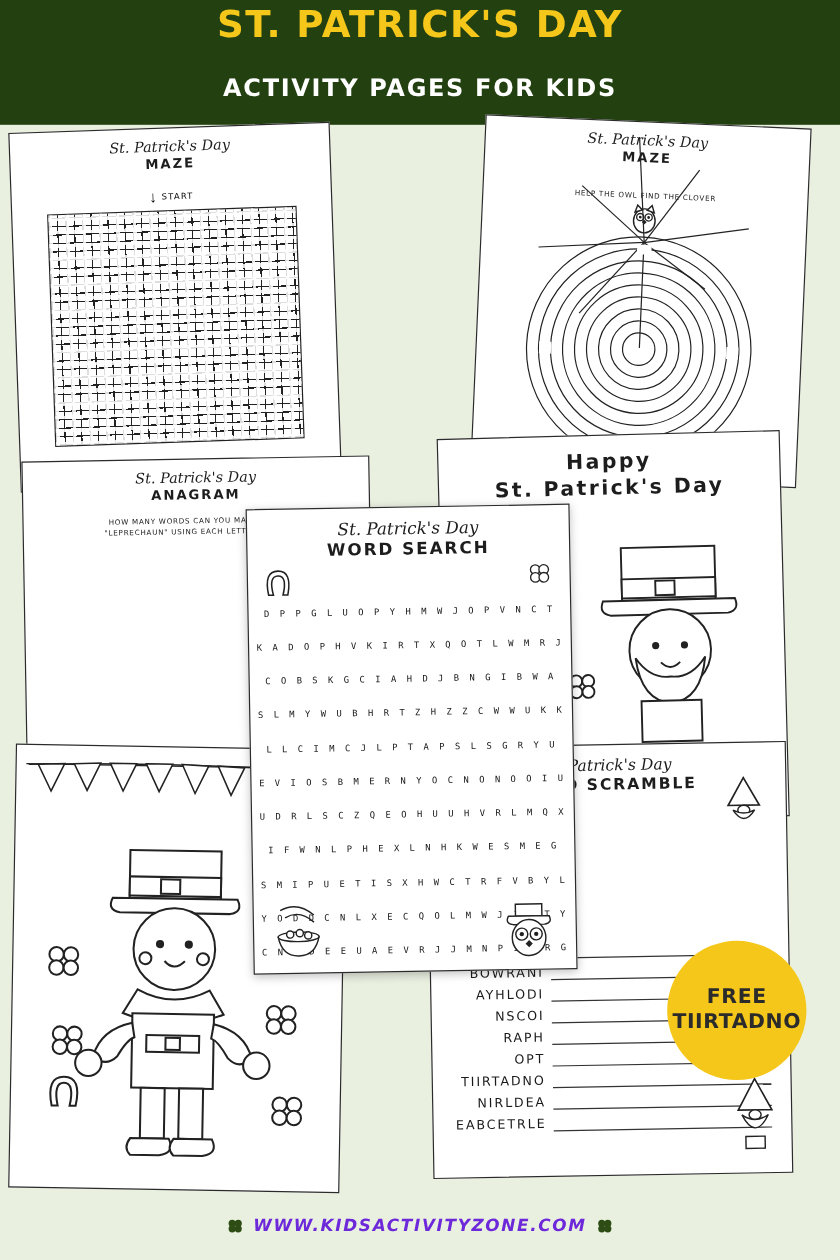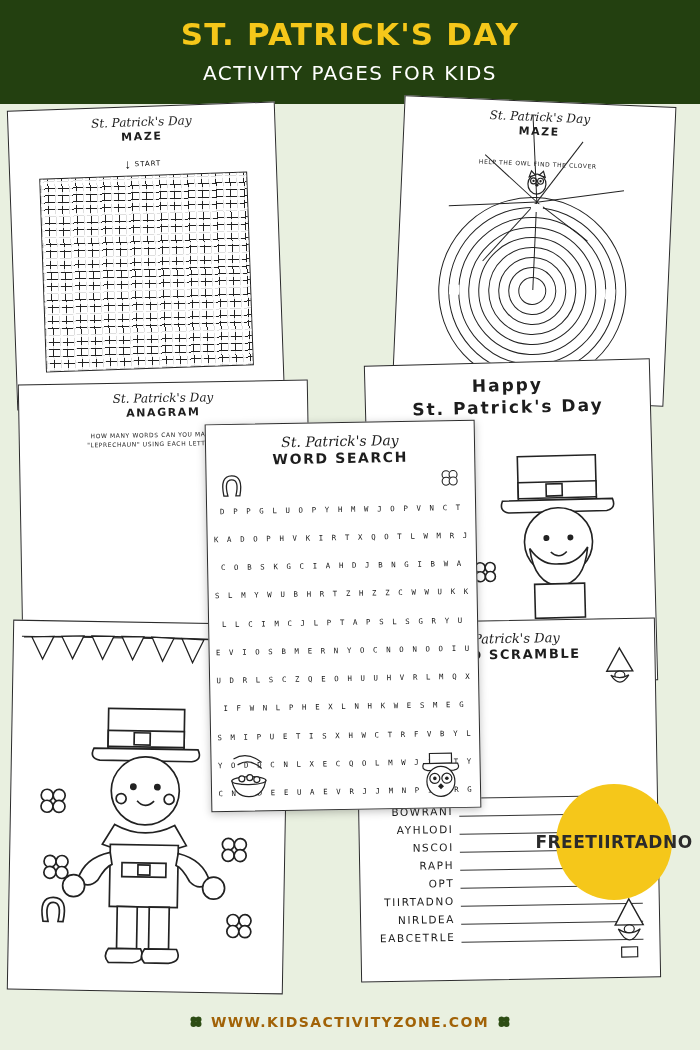--- a/index.html
+++ b/index.html
@@ -21,24 +21,24 @@
     font-family:"DejaVu Sans", sans-serif;
     font-weight:bold;
     font-size:31px;
     letter-spacing:1.2px;
     margin:0 0 6px 0;
     text-transform:uppercase;
   }
   .header-sub{
     color:#ffffff;
     font-family:"DejaVu Sans", sans-serif;
-    font-weight:normal;
+    font-weight:bold;
     font-size:20px;
     letter-spacing:1.4px;
-    margin:3px;
+    margin:16px;
     text-transform:uppercase;
   }
   
   .collage{
     position:absolute;left:0;top:104px;width:700px;height:890px;
   }
   .sheet{
     position:absolute;
     background:#ffffff;
     border:1.5px solid #2b2b2b;
@@ -120,34 +120,34 @@
   .scr-row .w{width:78px;text-align:right;}
   .scr-row .rule{flex:1;border-bottom:1px solid #333;height:10px;}
   
   .bunting{position:relative;height:34px;}
   .string{position:absolute;left:0;top:5px;width:100%;height:1.2px;background:#222;}
   
   .badge{
     position:absolute;
     width:116px;height:116px;border-radius:50%;
     background:#f5c71a;
-    display:flex;flex-direction:row;align-items:center;justify-content:center;
+    display:flex;flex-direction:column;align-items:center;justify-content:center;
     color:#2b2b2b;
     font-family:"DejaVu Sans", sans-serif;
     font-weight:bold;font-size:17px;line-height:21px;letter-spacing:.5px;
     text-align:center;
     z-index:60;
   }
   
   .footer{
     position:absolute;left:0;bottom:0;width:700px;height:56px;
     display:flex;align-items:center;justify-content:center;
-    color:#a16207;
-    font-family:"DejaVu Sans", sans-serif;
-    font-weight:bold;font-size:14px;letter-spacing:1.4px;
+    color:#6d28d9;
+    font-family:"DejaVu Sans", sans-serif;
+    font-weight:bold;font-size:14px;letter-spacing:1.4px;font-style:italic;
   }
   .shamrock{display:inline-block;}
   svg{display:block;}
 </style>
 </head>
 <body>
 
 <div class="header">
   <div class="header-title">St. Patrick's Day</div>
   <div class="header-sub">Activity Pages for Kids</div>

